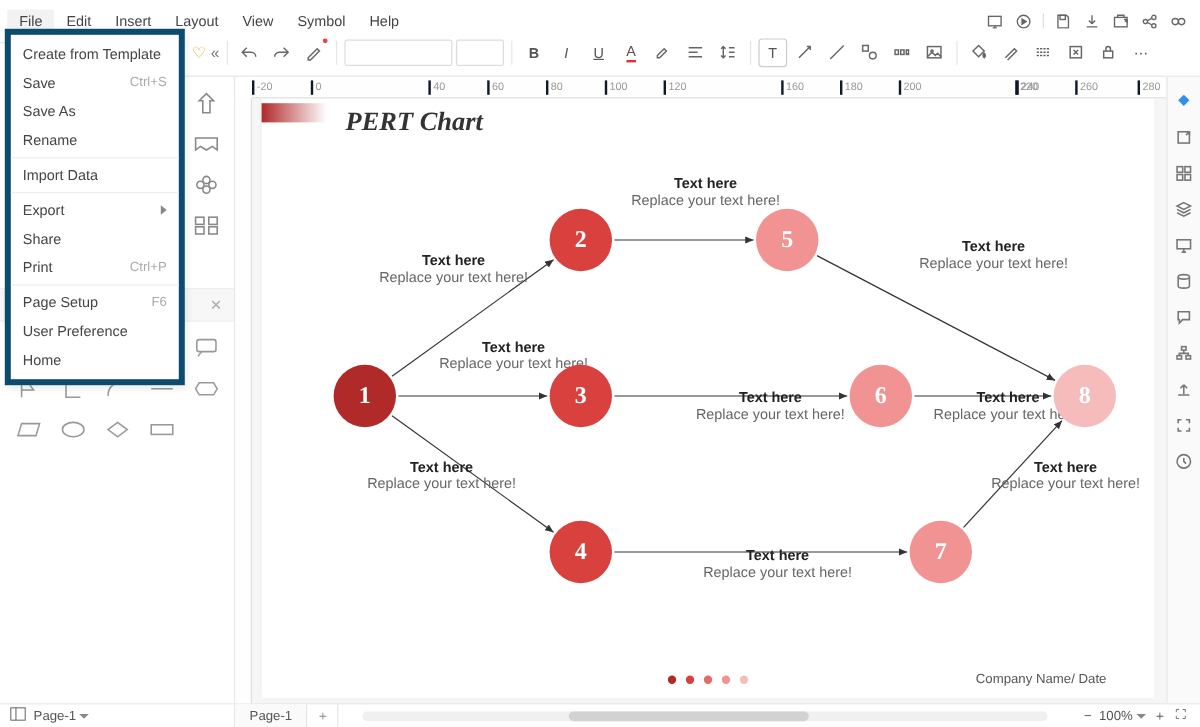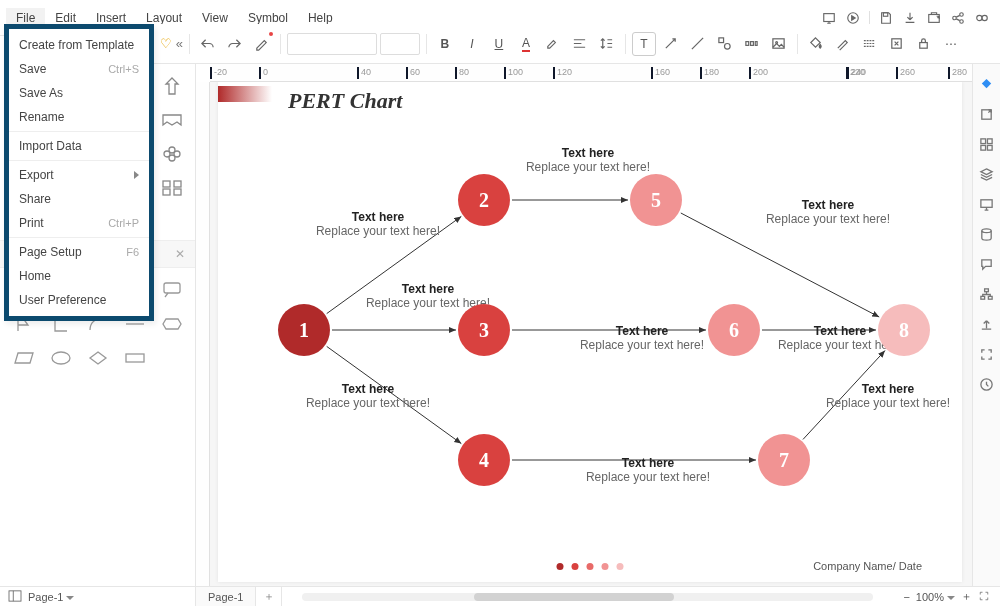--- a/index.html
+++ b/index.html
@@ -167,24 +167,24 @@
   <div class="ditem">
       <span>Print</span>
       <span class="short">Ctrl+P</span>
     </div>
   <hr>
   <div class="ditem">
       <span>Page Setup</span>
       <span class="short">F6</span>
     </div>
   <div class="ditem">
+      <span>User Preference</span>
+    </div>
+  <div class="ditem">
       <span>Home</span>
-    </div>
-  <div class="ditem">
-      <span>User Preference</span>
     </div>
 </div>
 
 <div class="toolbar">
   <span class="collapse-icons">
     <span style="color:#e5a400;">♡</span>
     <span>«</span>
   </span>
   <span class="sep"></span>
   <span class="btn">

